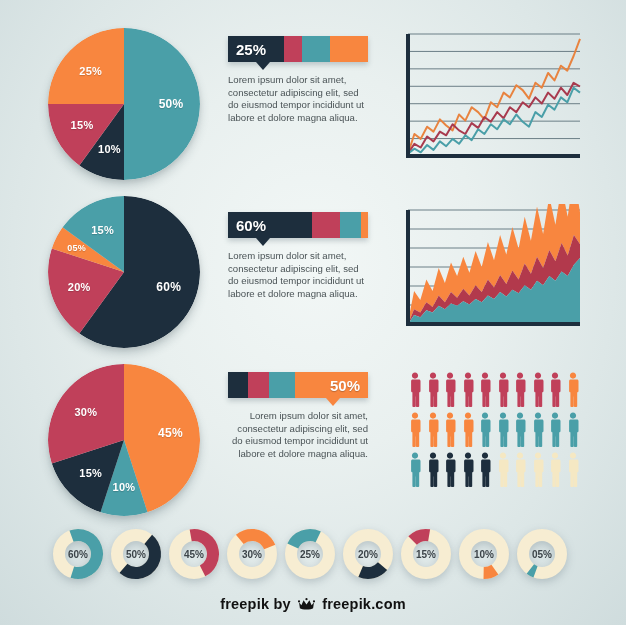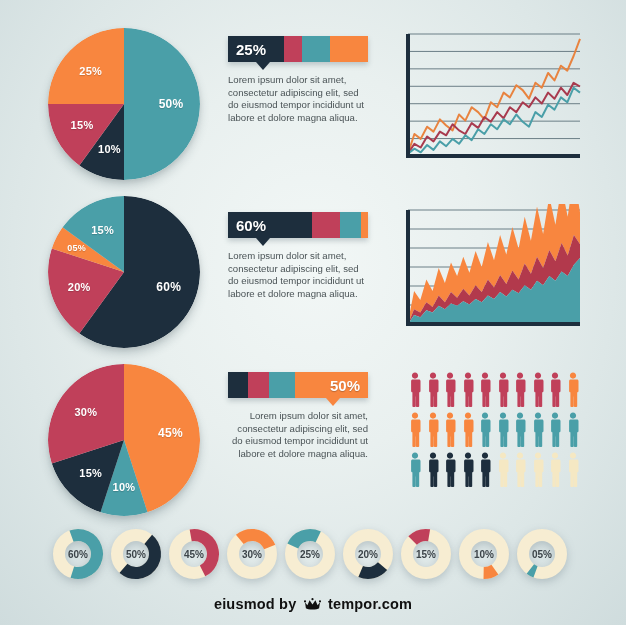--- a/index.html
+++ b/index.html
@@ -330,26 +330,26 @@
       <div class="donut" style="width: 52px; height: 52px;">
         <svg width="52" height="52" viewBox="0 0 52 52">
           <circle cx="26" cy="26" r="19" fill="none" stroke="#f7edd2" stroke-width="12"></circle>
           <circle cx="26" cy="26" r="19" fill="none" stroke="#4a9fa8" stroke-width="12" stroke-dasharray="5.97 119.38" transform="rotate(110 26 26)"></circle>
         </svg>
         <div class="dlabel">05%</div>
       </div>
     </div>
 
   <div class="footer" style="top:596px;">
-    <span>eiusmod by</span>
+    <span>freepik by</span>
     <span class="crown">
       <svg width="17" height="14" viewBox="0 0 17 14" aria-hidden="true">
         <path d="M1 5.2 L3.4 8.2 L5.6 3.2 L8.5 7.4 L11.4 3.2 L13.6 8.2 L16 5.2
                  L15.1 11.2 C13.4 12.9 3.6 12.9 1.9 11.2 Z" fill="#111"></path>
         <circle cx="1" cy="4.3" r="1.1" fill="#111"></circle>
         <circle cx="16" cy="4.3" r="1.1" fill="#111"></circle>
         <circle cx="8.5" cy="2.2" r="1.1" fill="#111"></circle>
       </svg>
     </span>
-    <span>tempor.com</span>
+    <span>freepik.com</span>
   </div>
 
 </div>
 
 </body></html>

